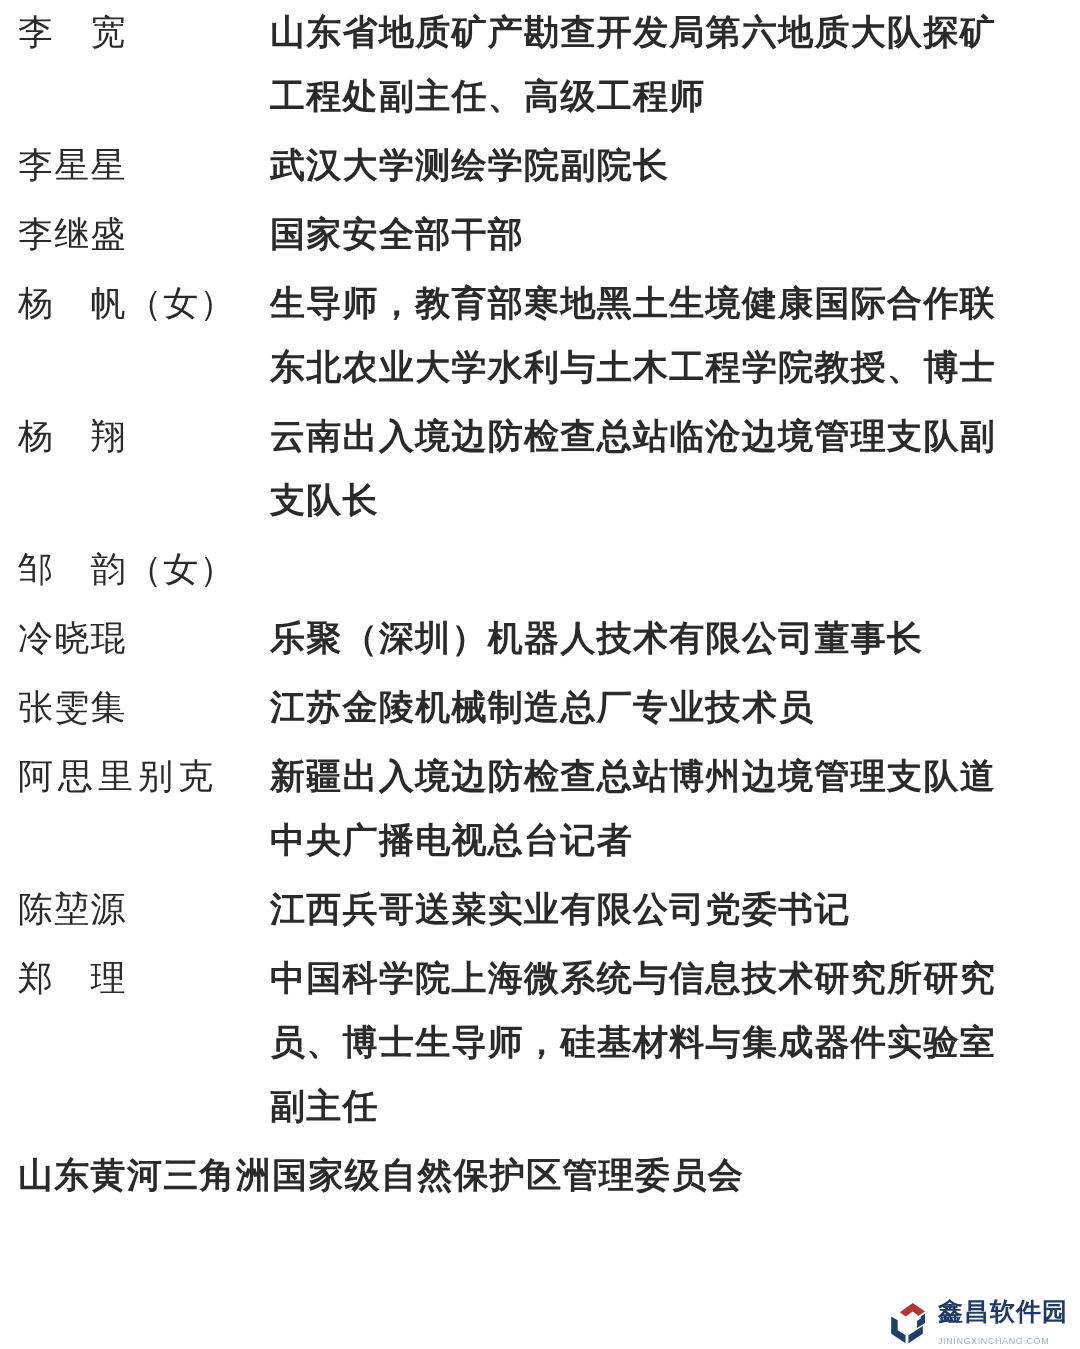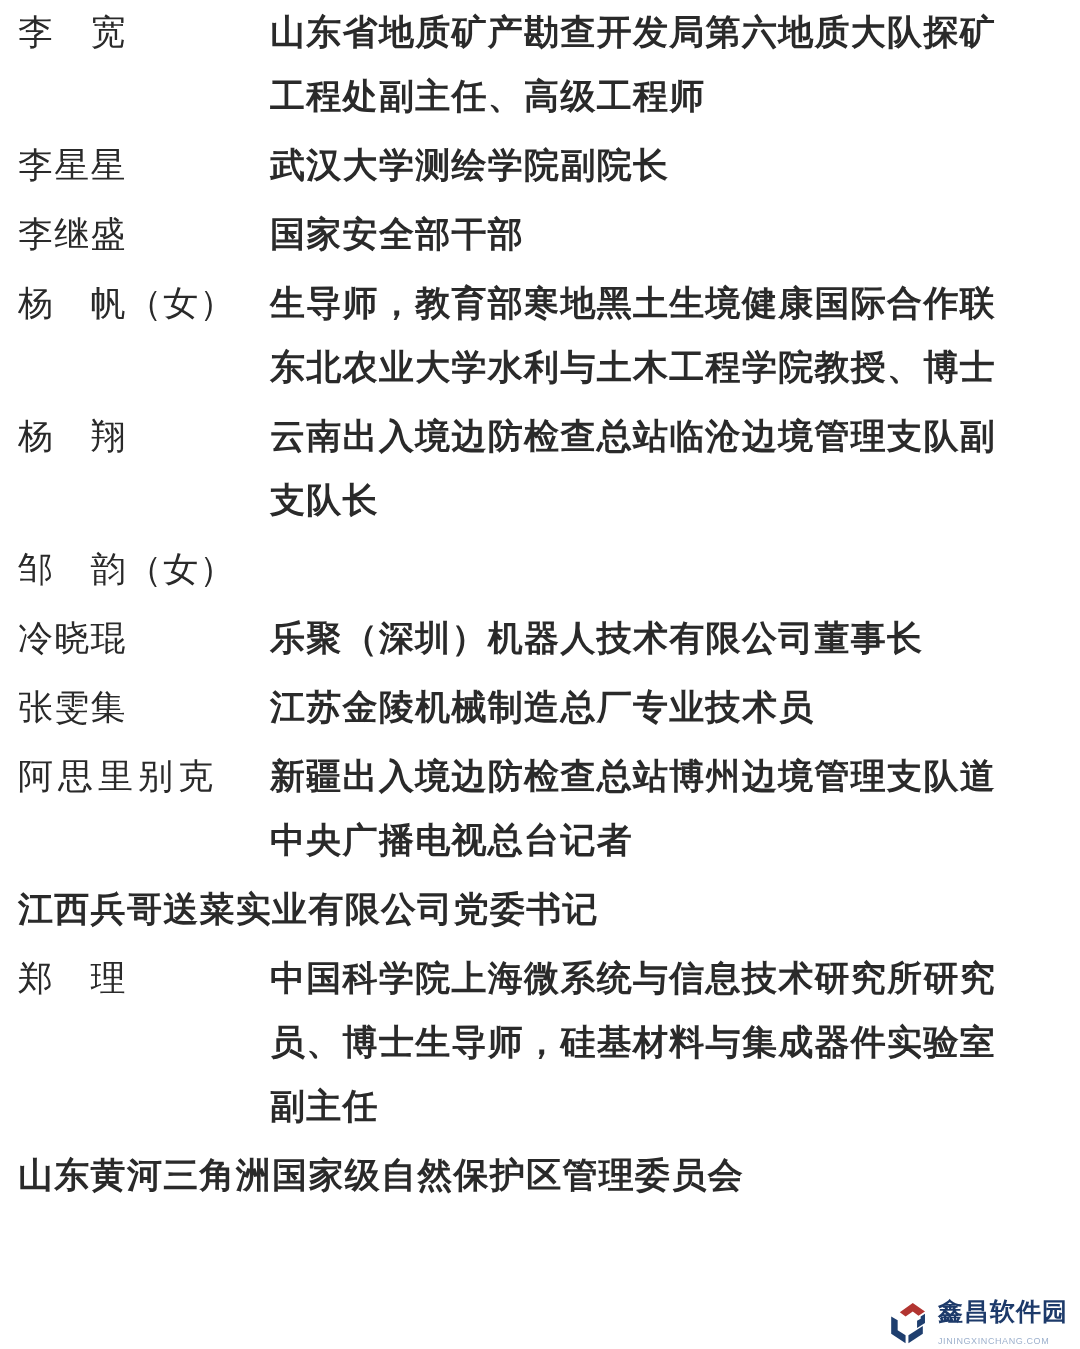--- a/index.html
+++ b/index.html
@@ -133,20 +133,21 @@
         </div>
       </div>
       <div class="entry">
         <div class="name spread">阿思里别克</div>
         <div class="desc">
           <div class="line">新疆出入境边防检查总站博州边境管理支队道</div>
           <div class="line">中央广播电视总台记者</div>
         </div>
       </div>
       <div class="entry">
+        <div class="name">陈堃源</div>
         <div class="desc">
           <div class="line">江西兵哥送菜实业有限公司党委书记</div>
         </div>
       </div>
       <div class="entry">
         <div class="name">郑　理</div>
         <div class="desc">
           <div class="line">中国科学院上海微系统与信息技术研究所研究</div>
           <div class="line">员、博士生导师，硅基材料与集成器件实验室</div>
           <div class="line">副主任</div>

